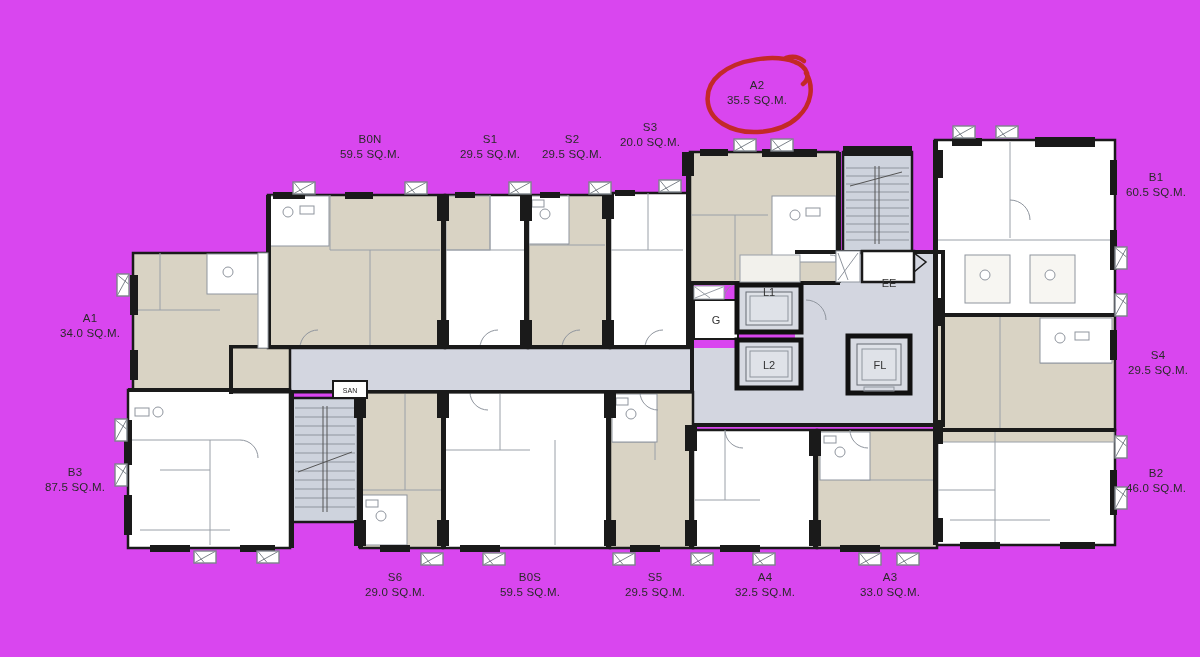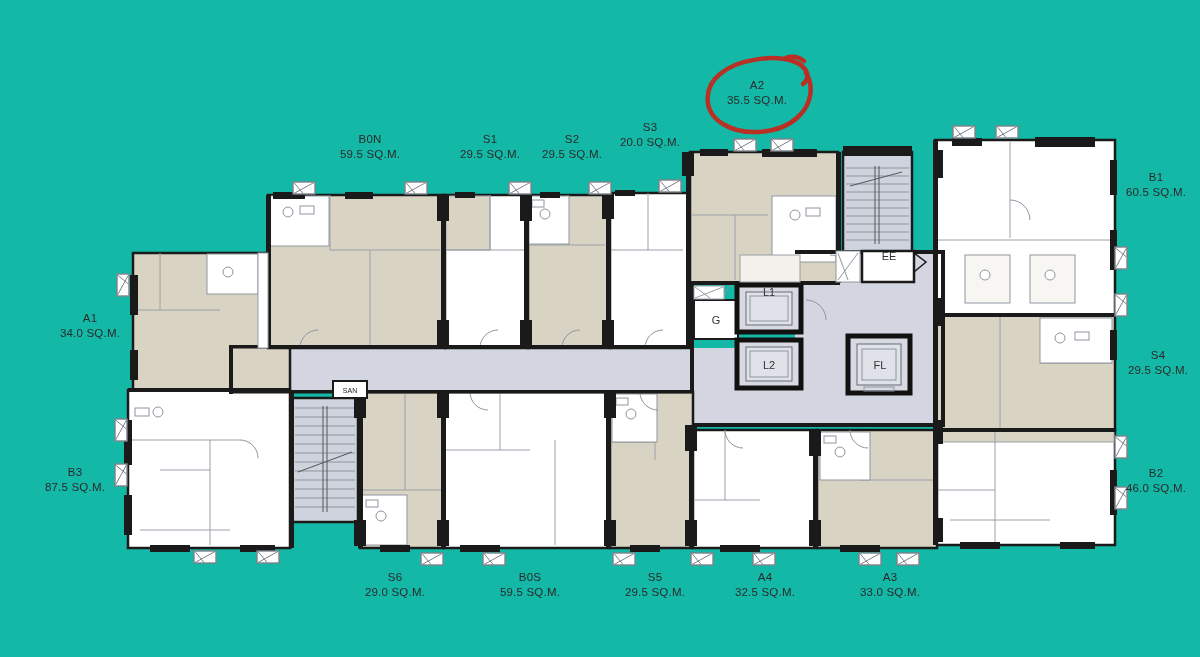--- a/index.html
+++ b/index.html
@@ -1,16 +1,16 @@
 <!DOCTYPE html>
 <html><head>
 <meta charset="utf-8">
 <style>
   html,body{margin:0;padding:0;background:#ffffff;}
-  #stage{position:relative;width:1200px;height:657px;background:#14b8a6;overflow:hidden;
+  #stage{position:relative;width:1200px;height:657px;background:#d946ef;overflow:hidden;
          font-family:"Liberation Sans", sans-serif;}
   #plan-svg{position:absolute;left:0;top:0;}
   .ulabel{position:absolute;transform:translateX(-50%);text-align:center;
           font-size:11.5px;line-height:15px;color:#2a2a2a;letter-spacing:.2px;white-space:nowrap;}
   .clabel{position:absolute;transform:translate(-50%,-50%);font-size:11px;color:#333;white-space:nowrap;}
   .tinylabel{position:absolute;transform:translate(-50%,-50%);font-size:7px;color:#222;white-space:nowrap;}
 </style>
 </head>
 <body>
 
@@ -356,17 +356,17 @@
   <div>32.5 SQ.M.</div>
 </div>
 <div class="ulabel" style="left:890px;top:570px">
   <div>A3</div>
   <div>33.0 SQ.M.</div>
 </div>
 
 <div class="clabel" style="left:716px;top:320px">G</div>
 <div class="clabel" style="left:769px;top:292px">L1</div>
 <div class="clabel" style="left:769px;top:365px">L2</div>
-<div class="clabel" style="left:889px;top:256px">EE</div>
+<div class="clabel" style="left:889px;top:283px">EE</div>
 <div class="clabel" style="left:880px;top:365px">FL</div>
 <div class="tinylabel" style="left:350px;top:390px">SAN</div>
 
 </div>
 
 </body></html>

